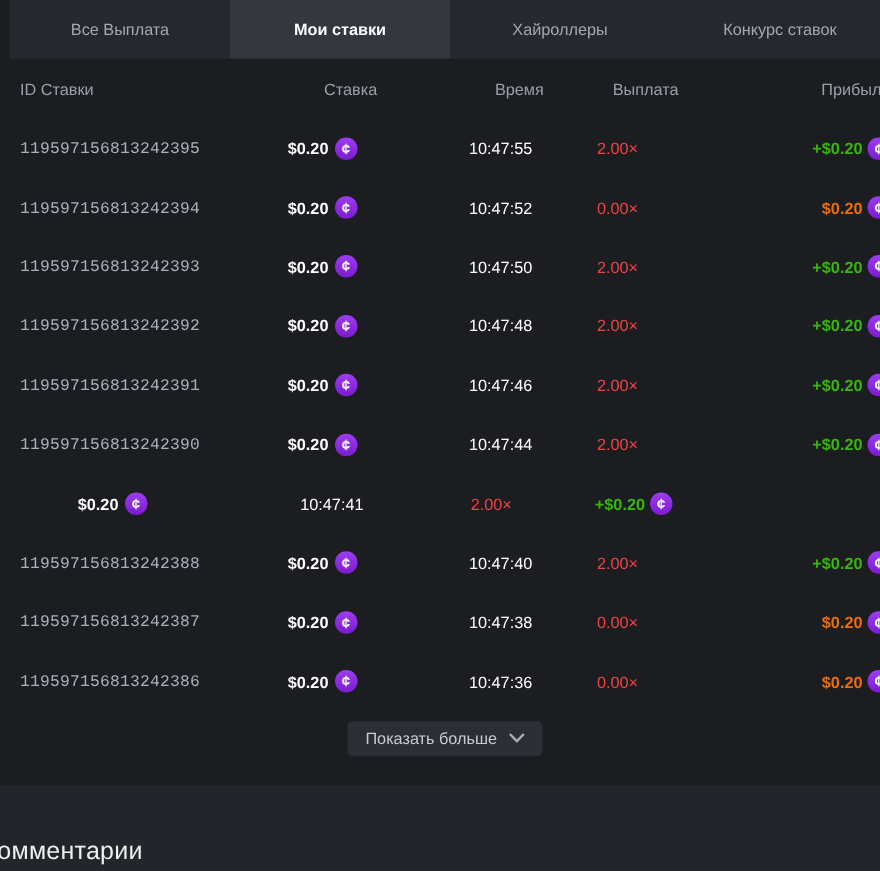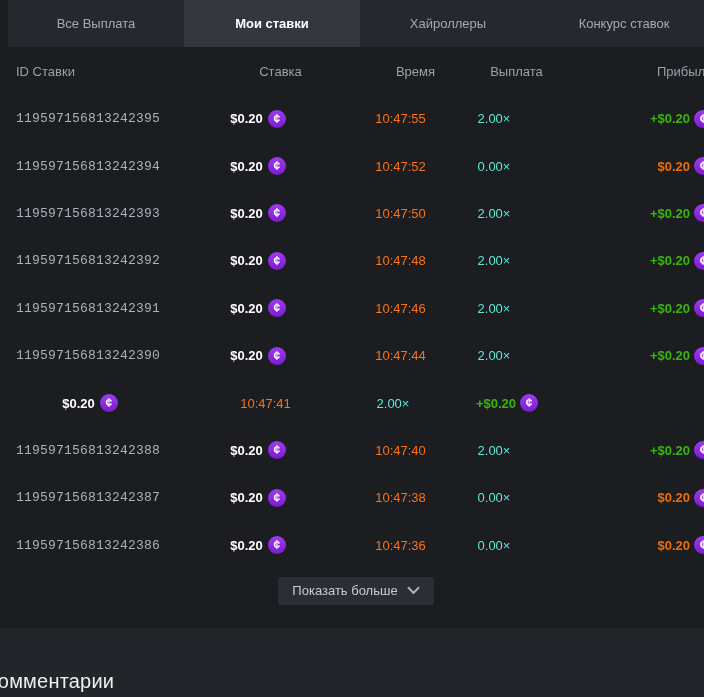--- a/index.html
+++ b/index.html
@@ -30,22 +30,22 @@
   .thead { height:48px; font-size:13px; color:#99a0aa; }
   .trow  { height:47.4px; font-size:13px; }
 
   .h-id, .cell-id { padding-left:16px; }
   .h-bet, .h-time, .h-payout { justify-self:center;margin-left:45px; }
   .h-profit { justify-self:end; }
 
   .cell-id   { color:#a9b1bc; letter-spacing:.2px;font-family:Liberation Mono, monospace; }
   .cell-bet  { justify-self:center; display:flex; align-items:center; gap:5px;
                color:#ffffff; font-weight:700; }
-  .cell-time { justify-self:center; color:#f97316;margin-left:15px; }
-  .cell-payout { justify-self:center; color:#5eead4; }
+  .cell-time { justify-self:center; color:#ffffff;margin-left:15px; }
+  .cell-payout { justify-self:center; color:#ef4444; }
   .cell-profit { justify-self:end; display:flex; align-items:center; gap:4px; font-weight:700; }
   .cell-profit.win  { color:var(--profit-win,  #38b60d); }
   .cell-profit.loss { color:var(--profit-loss, #ee6c0a); }
 
   .coin {
     width:18px; height:18px; border-radius:50%;
     background:linear-gradient(180deg, #9d3cf2, #7c1ace);
     color:#ffffff; font-size:12px; font-weight:700; line-height:1;
     display:flex; align-items:center; justify-content:center; flex:0 0 18px;
   }

